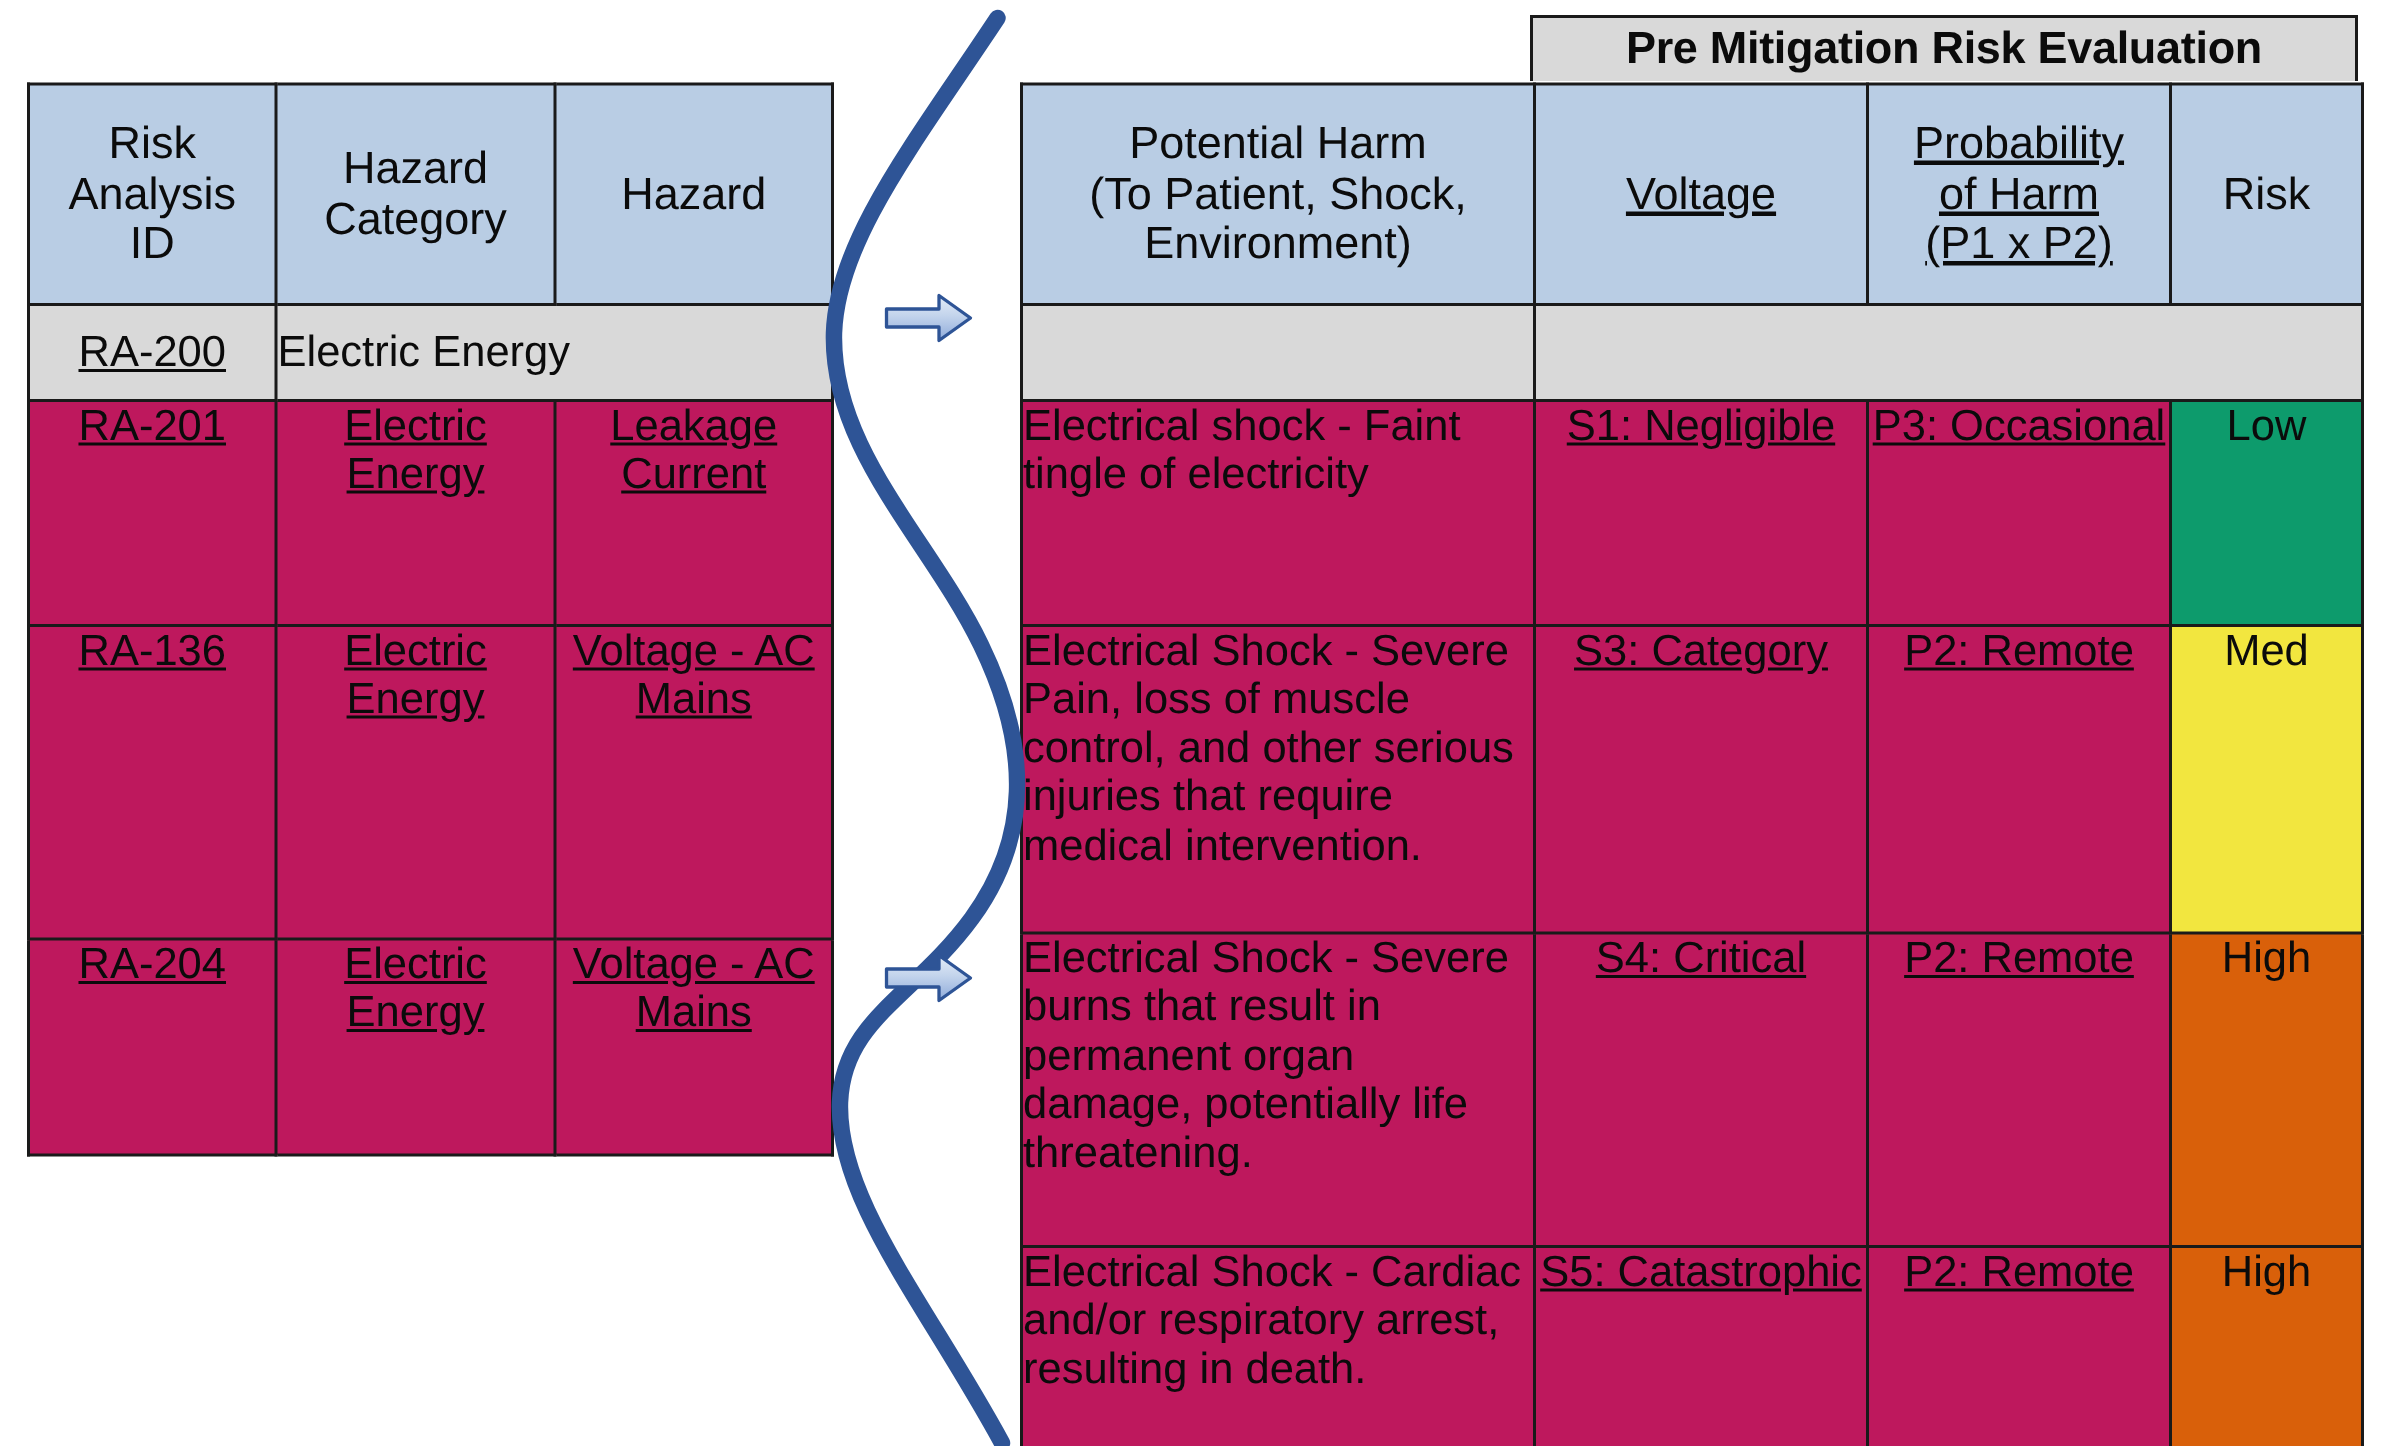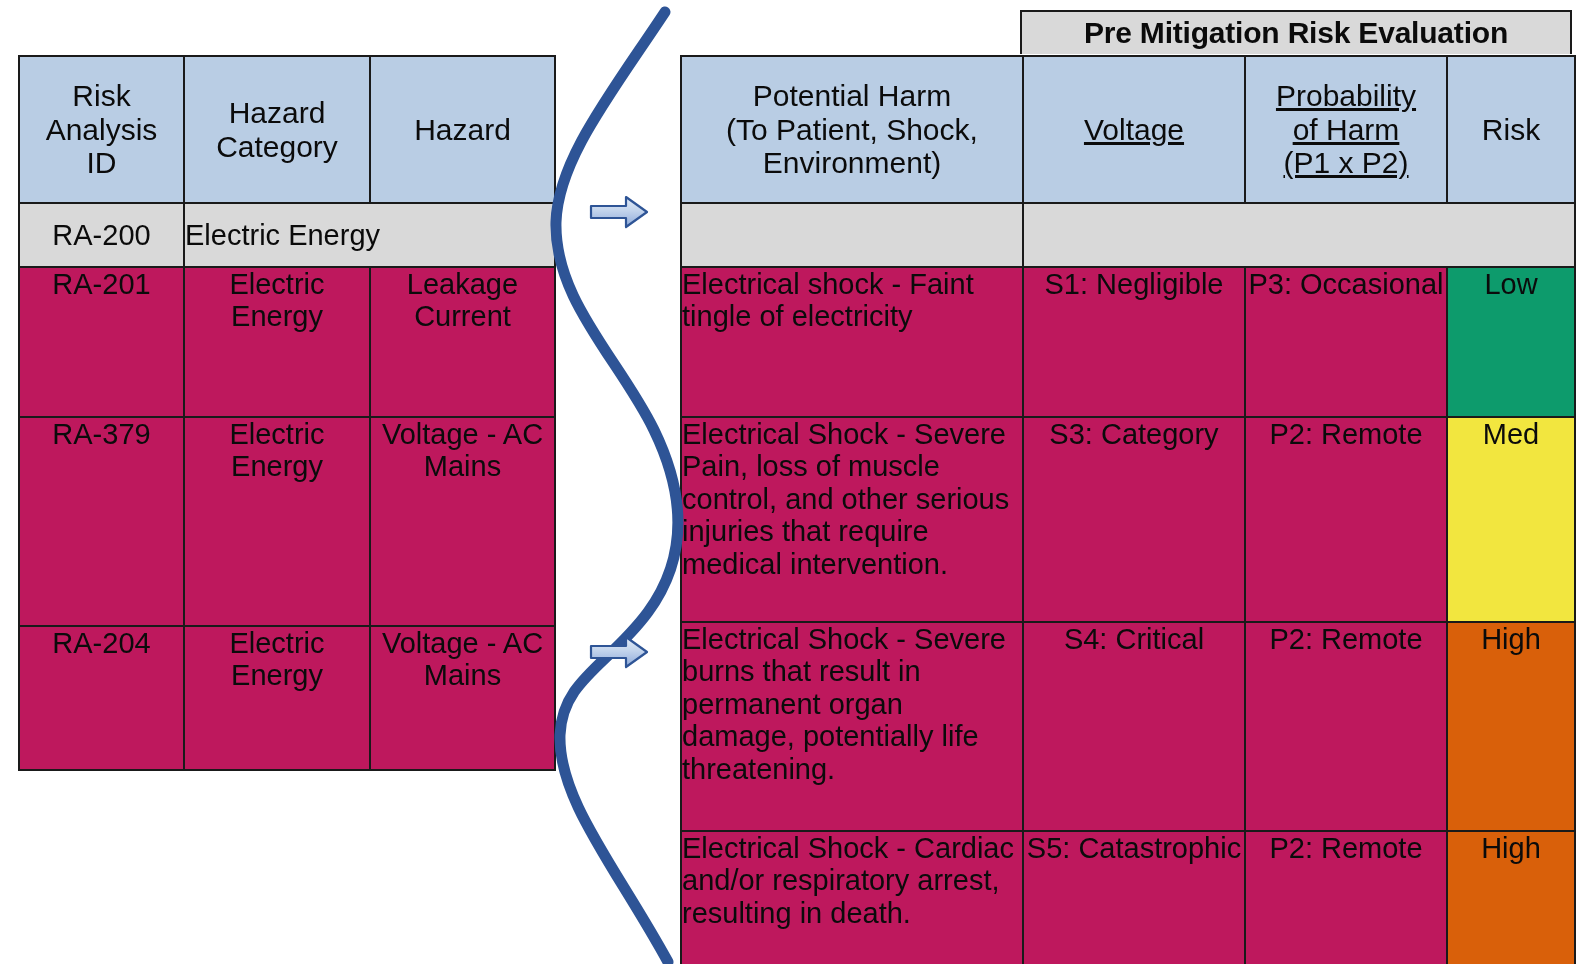--- a/index.html
+++ b/index.html
@@ -46,21 +46,21 @@
 
   .gray-band {
     background: #d9d9d9 !important;
   }
 
   .cell {
     font-size: 29px;
     line-height: 1.12;
     padding: 4px 7px 4px 7px;
   }
-  .c-center { text-align: center; }
+  .c-center { text-align: center; text-decoration: underline; }
   .c-left   { text-align: left; }
 
   .bold { font-weight: bold; }
 
   
   #tbl-left { left: 18px; top: 55px; width: 536px; }
   #tbl-left col.c1 { width: 165px; }
   #tbl-left col.c2 { width: 186px; }
   #tbl-left col.c3 { width: 185px; }
 
@@ -163,21 +163,21 @@
       </tr>
 
       <tr>
         <td class="cell c-center" style="height:148px">RA-201</td>
         <td class="cell c-center">Electric Energy</td>
         <td class="cell c-center">Leakage Current</td>
       </tr>
 
 
       <tr>
-        <td class="cell c-center" style="height:207px">RA-379</td>
+        <td class="cell c-center" style="height:207px">RA-136</td>
         <td class="cell c-center">Electric Energy</td>
         <td class="cell c-center">Voltage - AC Mains</td>
       </tr>
 
       <tr>
         <td class="cell c-center" style="height:142px">RA-204</td>
         <td class="cell c-center">Electric Energy</td>
         <td class="cell c-center">Voltage - AC Mains</td>
       </tr>
     </tbody>

